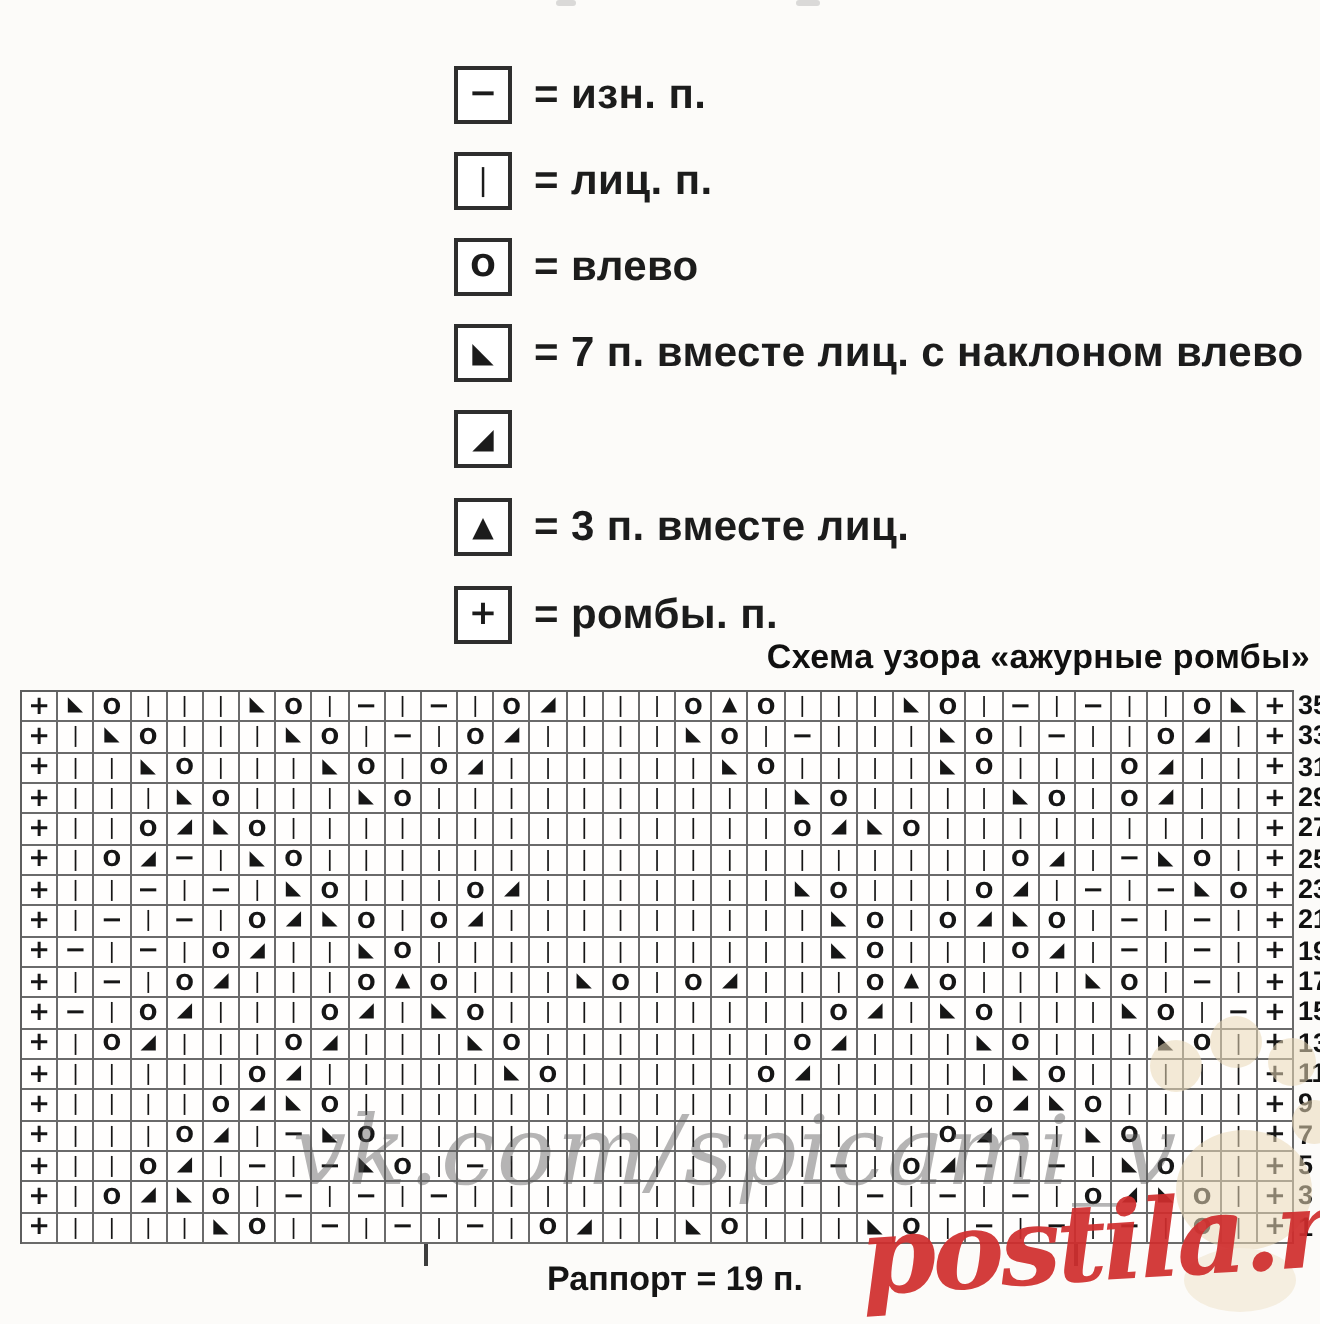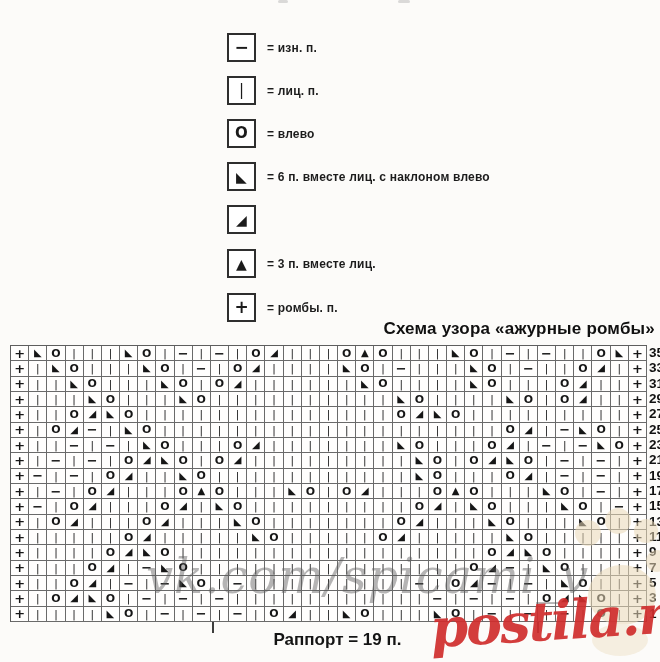--- a/index.html
+++ b/index.html
@@ -12,21 +12,21 @@
   .speck{position:absolute;background:#9a9a9a;opacity:.35;border-radius:2px;}
 
   
   .legend{position:absolute;left:0;top:0;}
   .legend-row{position:absolute;left:227px;display:flex;align-items:center;}
   .lg-box{
     width:25px;height:25px;border:2px solid #2e2e2e;background:#fff;
     display:flex;align-items:center;justify-content:center;flex:0 0 auto;
     font-family:"DejaVu Sans", sans-serif;color:#1b1b1b;
   }
-  .lg-label{margin-left:11px;font-size:12px;font-weight:600;color:#1c1c1c;white-space:nowrap;letter-spacing:.2px;}
+  .lg-label{margin-left:11px;font-size:21px;font-weight:600;color:#1c1c1c;white-space:nowrap;letter-spacing:.2px;}
   .lg-sym-dash{font-size:17px;font-weight:700;line-height:1;}
   .lg-sym-bar{font-size:15px;line-height:1;}
   .lg-sym-o{font-size:15px;font-weight:600;line-height:1;}
   .lg-sym-tri{font-size:14px;line-height:1;}
   .lg-sym-plus{font-size:17px;font-weight:700;line-height:1;}
 
   
   .chart-title{
     position:absolute;top:319px;right:5px;margin:0;
     font-size:17px;font-weight:700;color:#101010;letter-spacing:.2px;
@@ -101,21 +101,21 @@
   <div class="legend-row" style="top:119px;">
     <span class="lg-box">
         <span class="lg-sym-o">O</span>
       </span>
     <span class="lg-label">= влево</span>
   </div>
   <div class="legend-row" style="top:162px;">
     <span class="lg-box">
         <span class="lg-sym-tri">◣</span>
       </span>
-    <span class="lg-label">= 6 п. вместе лиц. с наклоном влево</span>
+    <span class="lg-label">= 7 п. вместе лиц. с наклоном влево</span>
   </div>
   <div class="legend-row" style="top:205px;">
     <span class="lg-box">
         <span class="lg-sym-tri">◢</span>
       </span>
   </div>
   <div class="legend-row" style="top:249px;">
     <span class="lg-box">
         <span class="lg-sym-tri">▲</span>
       </span>

